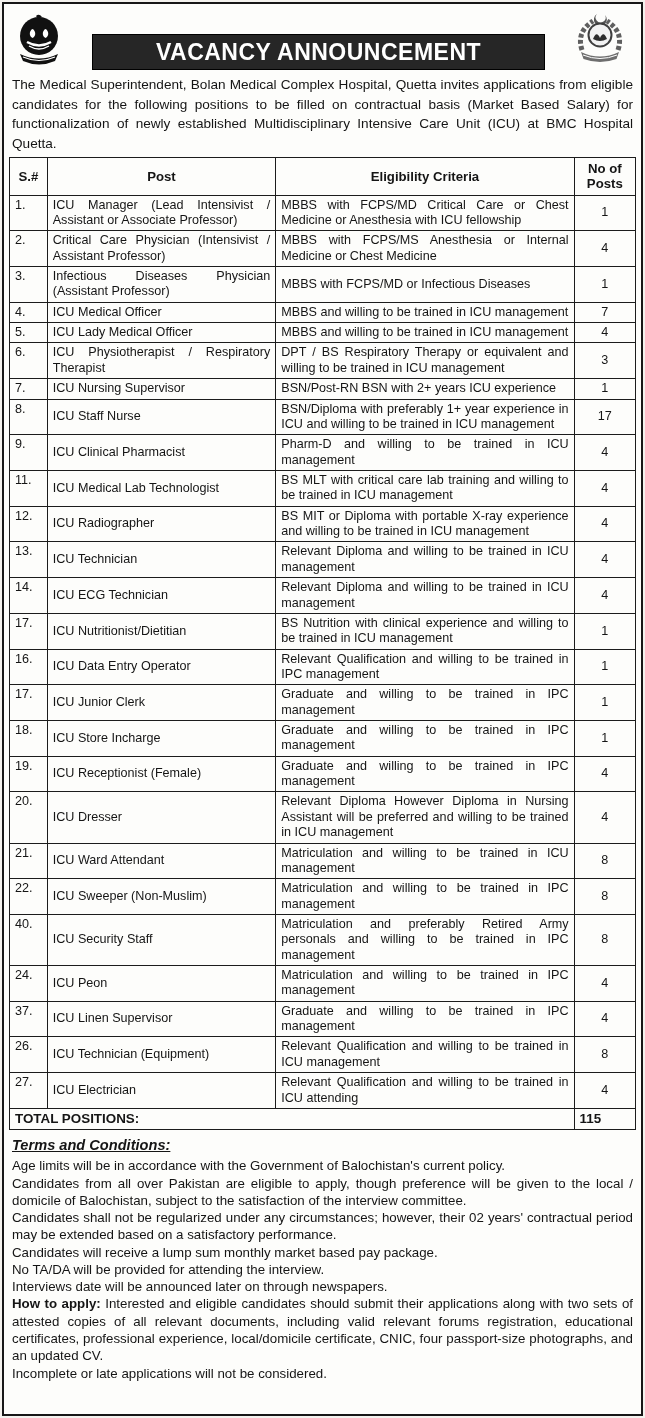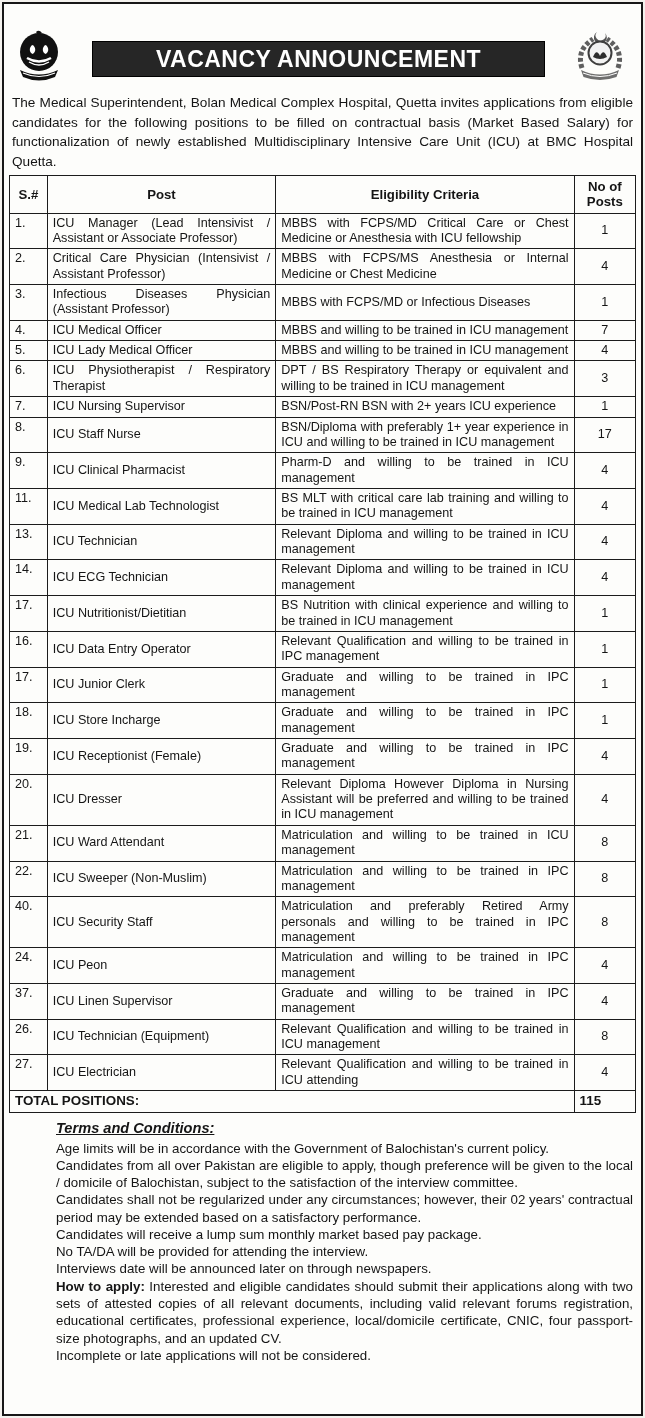--- a/index.html
+++ b/index.html
@@ -13,22 +13,22 @@
   .ad {
     margin: 2px;
     width: 641px; height: 1414px;
     border: 2px solid #171717;
     background: #fdfdfb;
     display: flex; flex-direction: column;
     overflow: hidden;
   }
   
   .header {
-    display: flex; align-items: center; justify-content: space-between;
-    padding: 24px 10px 2px 12px;
+    display: flex; align-items: flex-end; justify-content: space-between;
+    padding: 6px 10px 2px 12px;
   }
   .logo { flex: 0 0 auto; }
   .title-bar {
     flex: 1; margin: 2px 24px 0 30px;
     background: #262626;
     border: 1px solid #000;
     color: #fff; text-align: center;
     font-weight: bold; font-size: 23px; letter-spacing: 0.5px;
     height: 36px; line-height: 34px;
     white-space: nowrap;
@@ -57,21 +57,21 @@
   td.col-sn   { width: 38px;  vertical-align: top; text-align: left; }
   td.col-post { width: 232px; vertical-align: middle; text-align: justify; }
   td.col-criteria { width: 305px; vertical-align: middle; text-align: justify; }
   td.col-posts { width: 62px; vertical-align: middle; text-align: center; }
   tr.total-row td {
     font-weight: bold; font-size: 13.4px; padding: 2px 5px;
   }
   
   .terms {
     padding: 6px 8px 0 8px;
-    font-size: 13.3px; line-height: 1.30; margin-left: 44px;
+    font-size: 13.3px; line-height: 1.30;
   }
   .terms-heading {
     font-weight: bold; font-style: italic; text-decoration: underline;
     font-size: 14.6px; margin-bottom: 2px;
   }
   .term-line { text-align: justify; }
   .hta-label { font-weight: bold; }
 </style>
 </head>
 <body>
@@ -171,20 +171,26 @@
           <td class="col-criteria">Pharm-D and willing to be trained in ICU management</td>
           <td class="col-posts">4</td>
         </tr>
         <tr>
           <td class="col-sn">11.</td>
           <td class="col-post">ICU Medical Lab Technologist</td>
           <td class="col-criteria">BS MLT with critical care lab training and willing to be trained in ICU management</td>
           <td class="col-posts">4</td>
         </tr>
         <tr>
+          <td class="col-sn">12.</td>
+          <td class="col-post">ICU Radiographer</td>
+          <td class="col-criteria">BS MIT or Diploma with portable X-ray experience and willing to be trained in ICU management</td>
+          <td class="col-posts">4</td>
+        </tr>
+        <tr>
           <td class="col-sn">13.</td>
           <td class="col-post">ICU Technician</td>
           <td class="col-criteria">Relevant Diploma and willing to be trained in ICU management</td>
           <td class="col-posts">4</td>
         </tr>
         <tr>
           <td class="col-sn">14.</td>
           <td class="col-post">ICU ECG Technician</td>
           <td class="col-criteria">Relevant Diploma and willing to be trained in ICU management</td>
           <td class="col-posts">4</td>

